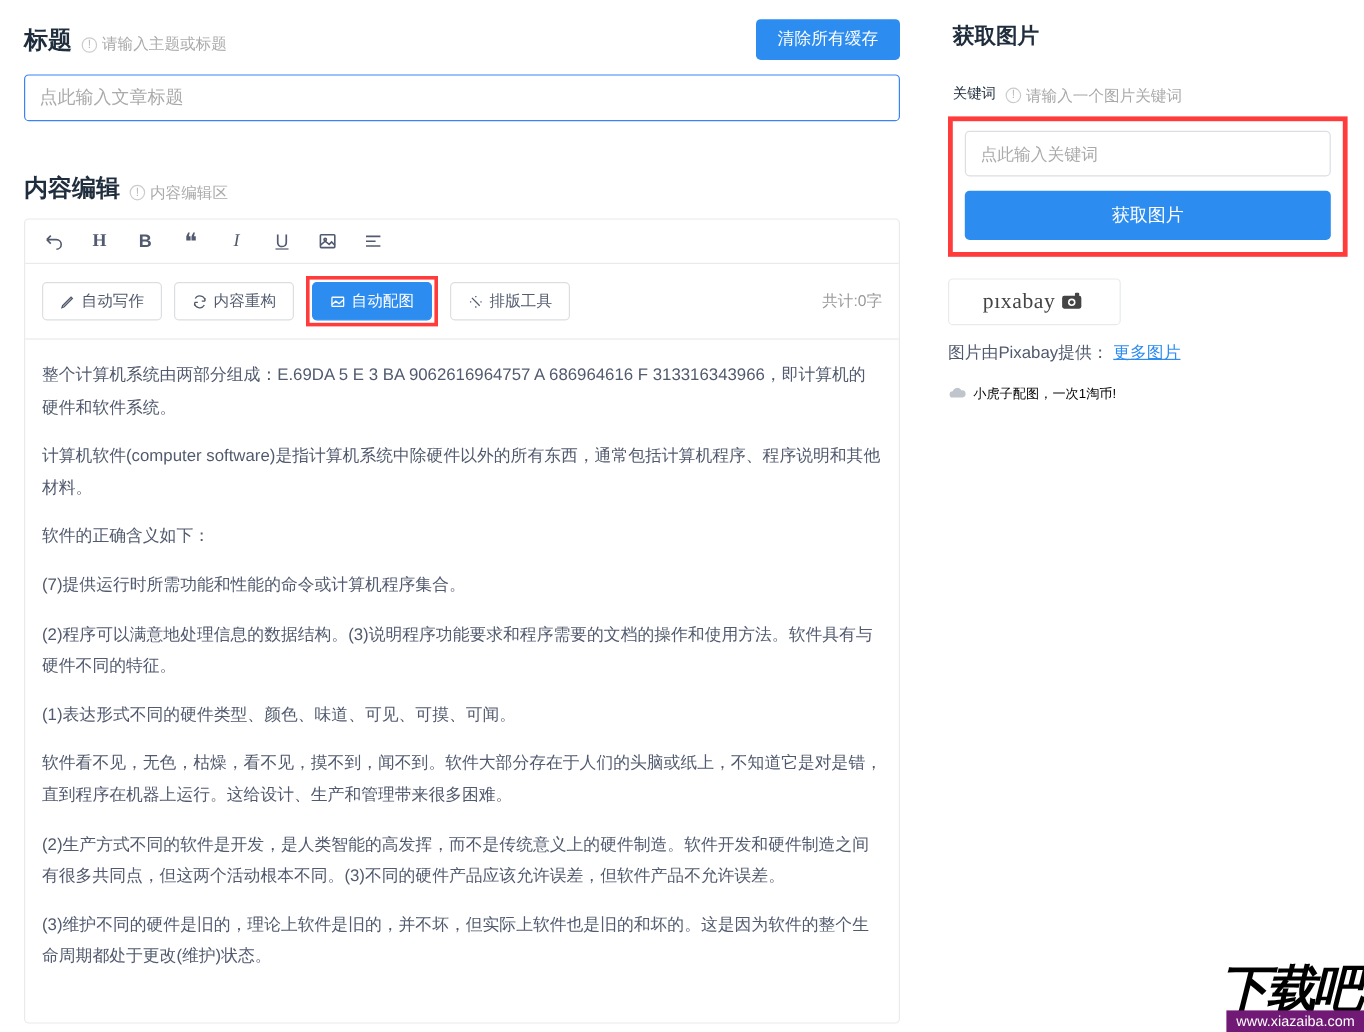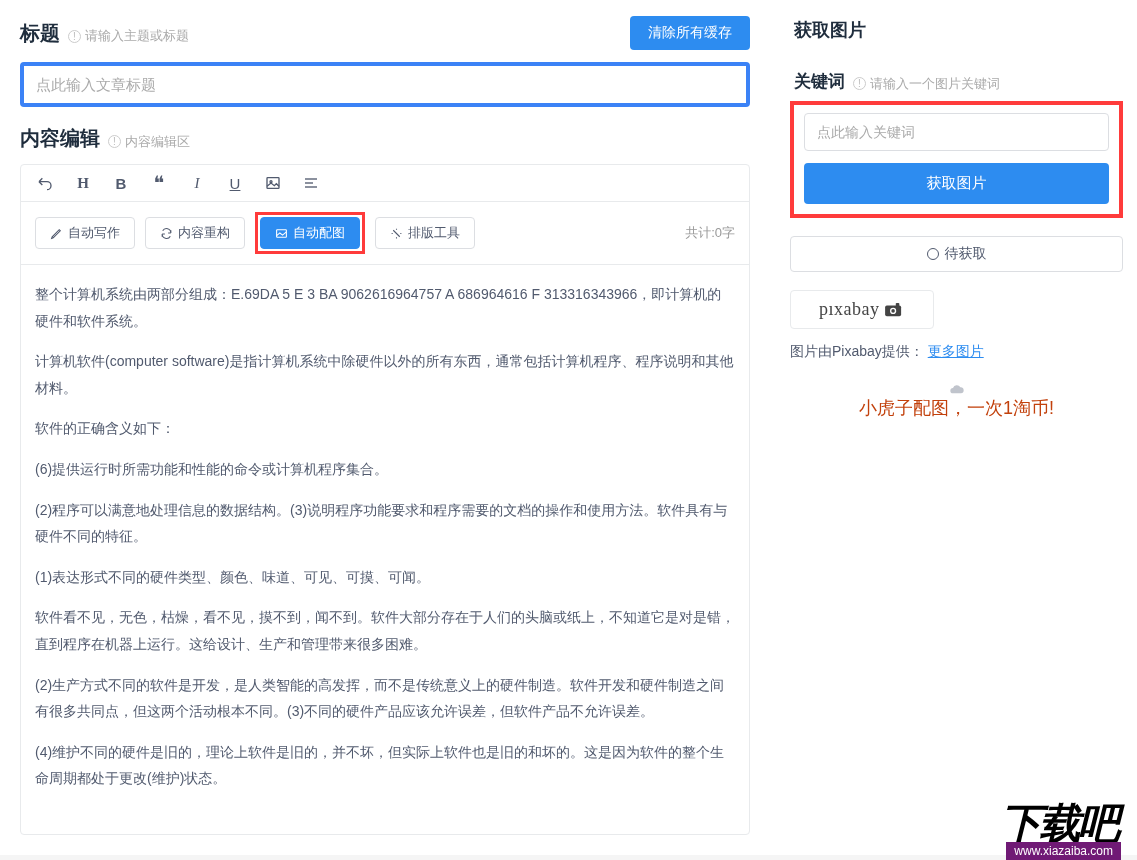--- a/index.html
+++ b/index.html
@@ -9,25 +9,25 @@
     .right-panel { flex: 0 0 367px; padding: 18px 14px 14px 20px; background: #fff; }
 
     .title-row { display: flex; align-items: center; justify-content: space-between; margin-bottom: 12px; }
     .title-left { display: flex; align-items: baseline; gap: 8px; }
     .title-left h2 { font-size: 20px; font-weight: 600; color: #1f2d3d; }
     .hint { font-size: 13px; color: #aaa; display: inline-flex; align-items: center; gap: 4px; }
     .hint-icon { display: inline-block; width: 13px; height: 13px; border: 1px solid #ccc; border-radius: 50%; text-align: center; line-height: 11px; font-size: 10px; color: #bbb; }
 
     .btn-primary { background: #2d8cf0; color: #fff; border: none; border-radius: 4px; padding: 8px 18px; font-size: 14px; cursor: pointer; }
 
-    .title-input { width: 100%; border: 4px solid #3b82f6; border-radius: 4px; padding: 10px 12px; font-size: 15px; color: #333; margin-bottom: 18px; }
+    .title-input { width: 100%; border: 1px solid #3b82f6; border-radius: 4px; padding: 10px 12px; font-size: 15px; color: #333; margin-bottom: 18px; }
     .title-input::placeholder { color: #aaa; }
 
     .editor-header { display: flex; align-items: baseline; gap: 8px; margin-bottom: 12px; }
-    .editor-header h2 { font-size: 20px; font-weight: 600; color: #1f2d3d; }
+    .editor-header h2 { font-size: 20px; font-weight: 600; color: #1f2d3d; margin-top: 24px; }
 
     .editor-box { border: 1px solid #e8eaec; border-radius: 4px; }
     .toolbar-top { display: flex; align-items: center; gap: 18px; padding: 8px 14px; border-bottom: 1px solid #e8eaec; }
     .tool-icon { width: 20px; height: 20px; display: inline-flex; align-items: center; justify-content: center; cursor: pointer; color: #515a6e; font-size: 15px; }
     .tool-icon svg { width: 16px; height: 16px; }
 
     .toolbar-actions { display: flex; align-items: center; gap: 10px; padding: 10px 14px; border-bottom: 1px solid #e8eaec; justify-content: space-between; }
     .actions-left { display: flex; gap: 10px; align-items: center; }
     .btn-sm { display: inline-flex; align-items: center; gap: 5px; padding: 6px 14px; border-radius: 4px; border: 1px solid #dcdee2; background: #fff; color: #515a6e; font-size: 13px; cursor: pointer; }
     .btn-sm.active { background: #2d8cf0; border-color: #2d8cf0; color: #fff; }
@@ -35,39 +35,39 @@
     .count-text { color: #999; font-size: 13px; }
 
     .highlight-box { border: 3px solid #ff3b3b; padding: 2px; display: inline-block; }
 
     .editor-content { padding: 16px 14px 28px 14px; }
     .editor-content p { line-height: 1.9; margin-bottom: 14px; color: #515a6e; font-size: 14px; }
 
     
     .right-title { font-size: 18px; font-weight: 600; color: #1f2d3d; margin-bottom: 28px; padding-left: 4px;}
     .keyword-row { display: flex; align-items: baseline; gap: 8px; margin-bottom: 8px; padding-left: 4px; }
-    .keyword-row h3 { font-size: 17px; font-weight: 700; color: #1f2d3d; }
+    .keyword-row h3 { font-size: 12px; font-weight: 400; color: #1f2d3d; }
     .right-box-hl { border: 4px solid #ff3b3b; padding: 8px 10px 10px 10px; }
     .keyword-input { width: 100%; border: 1px solid #dcdee2; border-radius: 4px; padding: 10px 12px; font-size: 14px; margin-bottom: 12px; }
     .keyword-input::placeholder { color: #aaa; }
     .fetch-btn { width: 100%; background: #2d8cf0; color: #fff; border: none; border-radius: 4px; padding: 11px 0; font-size: 15px; cursor: pointer; }
 
     .status-btn { width: 100%; border: 1px solid #dcdee2; border-radius: 4px; padding: 8px 0; background: #fff; color: #515a6e; font-size: 14px; margin-top: 18px; display: flex; align-items: center; justify-content: center; gap: 6px; cursor: pointer; }
     .status-circle { width: 12px; height: 12px; border: 1.5px solid #515a6e; border-radius: 50%; display: inline-block; }
 
     .pixabay-card { border: 1px solid #e8eaec; border-radius: 4px; padding: 8px 28px; display: inline-flex; align-items: center; gap: 4px; margin-top: 18px; font-family: Georgia, serif; font-size: 18px; letter-spacing: 0.5px; color: #444; }
     .pixabay-cam { display: inline-flex; align-items: center; }
 
     .more-text { margin-top: 14px; font-size: 14px; color: #515a6e; }
     .more-text a { color: #2d8cf0; text-decoration: underline; }
 
-    .credit-text { margin-top: 18px; font-size: 18px; color: #c2410c; display: flex; align-items: center; gap: 5px; flex-direction: column; }
+    .credit-text { margin-top: 18px; font-size: 11px; color: #000000; display: flex; align-items: center; gap: 5px; }
     .cloud-icon { width: 16px; height: 12px; display: inline-block; }
 
-    .watermark { position: absolute; right: 16px; bottom: 0; text-align: right; }
+    .watermark { position: absolute; right: 0; bottom: 0; text-align: right; }
     .watermark .wm-text { font-size: 42px; font-weight: 900; color: #000; font-style: italic; letter-spacing: -3px; line-height: 0.85; text-shadow: 1px 1px 0 #fff, -1px -1px 0 #fff, 1px -1px 0 #fff, -1px 1px 0 #fff; padding-right: 4px;}
     .watermark .wm-url { font-size: 12px; background: #701a75; color: #fff; padding: 2px 8px; display: inline-block; }
     .wrap { position: relative; width: 1137px; height: 860px; overflow: hidden; }
   </style>
 </head>
 <body>
 
 <div class="wrap">
 <div class="container">
 
@@ -159,50 +159,46 @@
             <span>排版工具</span>
           </button>
         </div>
         <span class="count-text">共计:0字</span>
       </div>
 
       <div class="editor-content">
         <p>整个计算机系统由两部分组成：E.69DA 5 E 3 BA 9062616964757 A 686964616 F 313316343966，即计算机的硬件和软件系统。</p>
         <p>计算机软件(computer software)是指计算机系统中除硬件以外的所有东西，通常包括计算机程序、程序说明和其他材料。</p>
         <p>软件的正确含义如下：</p>
-        <p>(6)提供运行时所需功能和性能的命令或计算机程序集合。</p>
+        <p>(7)提供运行时所需功能和性能的命令或计算机程序集合。</p>
         <p>(2)程序可以满意地处理信息的数据结构。(3)说明程序功能要求和程序需要的文档的操作和使用方法。软件具有与硬件不同的特征。</p>
         <p>(1)表达形式不同的硬件类型、颜色、味道、可见、可摸、可闻。</p>
         <p>软件看不见，无色，枯燥，看不见，摸不到，闻不到。软件大部分存在于人们的头脑或纸上，不知道它是对是错，直到程序在机器上运行。这给设计、生产和管理带来很多困难。</p>
         <p>(2)生产方式不同的软件是开发，是人类智能的高发挥，而不是传统意义上的硬件制造。软件开发和硬件制造之间有很多共同点，但这两个活动根本不同。(3)不同的硬件产品应该允许误差，但软件产品不允许误差。</p>
-        <p>(4)维护不同的硬件是旧的，理论上软件是旧的，并不坏，但实际上软件也是旧的和坏的。这是因为软件的整个生命周期都处于更改(维护)状态。</p>
+        <p>(3)维护不同的硬件是旧的，理论上软件是旧的，并不坏，但实际上软件也是旧的和坏的。这是因为软件的整个生命周期都处于更改(维护)状态。</p>
       </div>
     </div>
   </div>
 
   <div class="right-panel">
     <h2 class="right-title">获取图片</h2>
 
     <div class="keyword-row">
       <h3>关键词</h3>
       <span class="hint">
         <span class="hint-icon">!</span>
         <span>请输入一个图片关键词</span>
       </span>
     </div>
 
     <div class="right-box-hl">
       <input class="keyword-input" type="text" placeholder="点此输入关键词" style="">
       <button class="fetch-btn">获取图片</button>
     </div>
 
-    <button class="status-btn">
-      <span class="status-circle"></span>
-      <span>待获取</span>
-    </button>
 
     <div class="pixabay-card">
       <span>pıxabay</span>
       <span class="pixabay-cam">
         <svg width="22" height="16" viewBox="0 0 24 18" fill="#444">
               <rect x="2" y="4" width="18" height="12" rx="2"></rect>
               <circle cx="11" cy="10" r="3.5" fill="#fff"></circle>
               <circle cx="11" cy="10" r="2" fill="#444"></circle>
               <rect x="14" y="1" width="4" height="4" rx="1"></rect>
             </svg>

